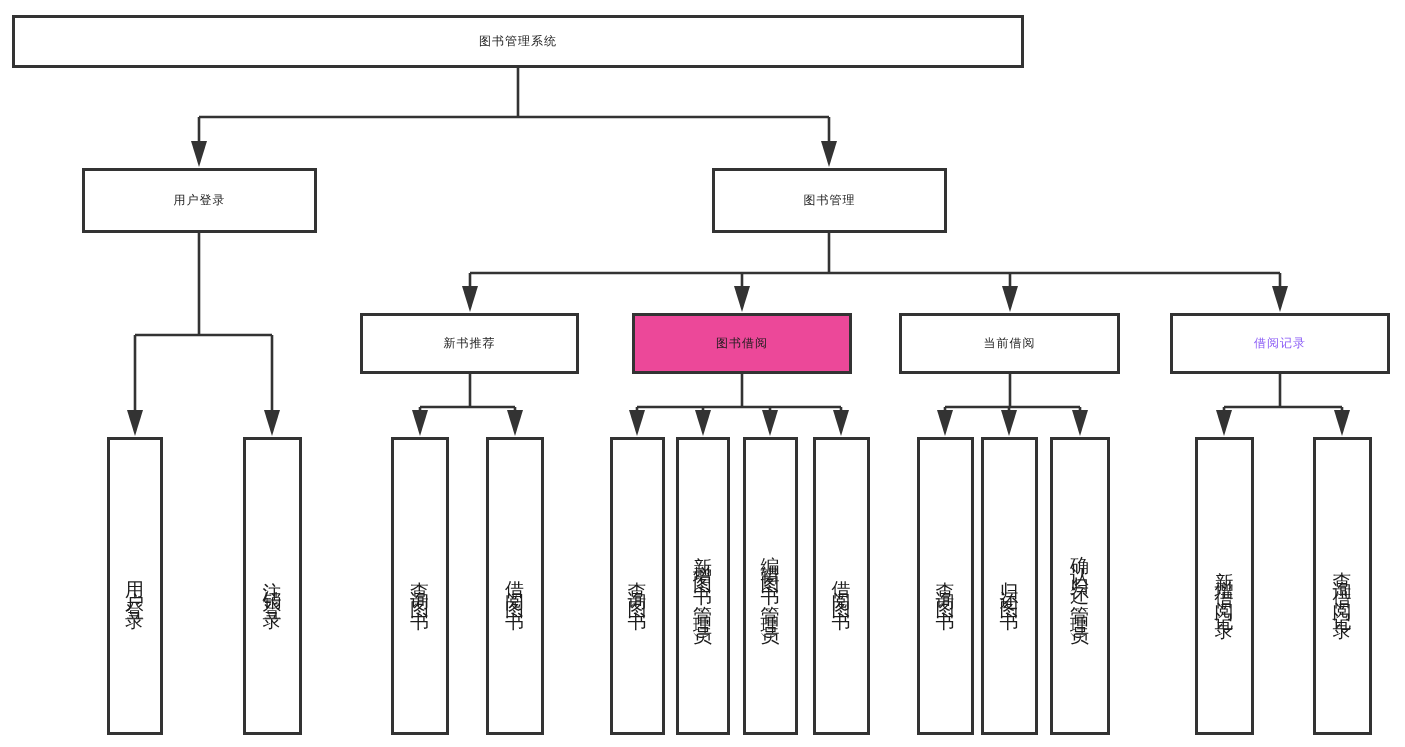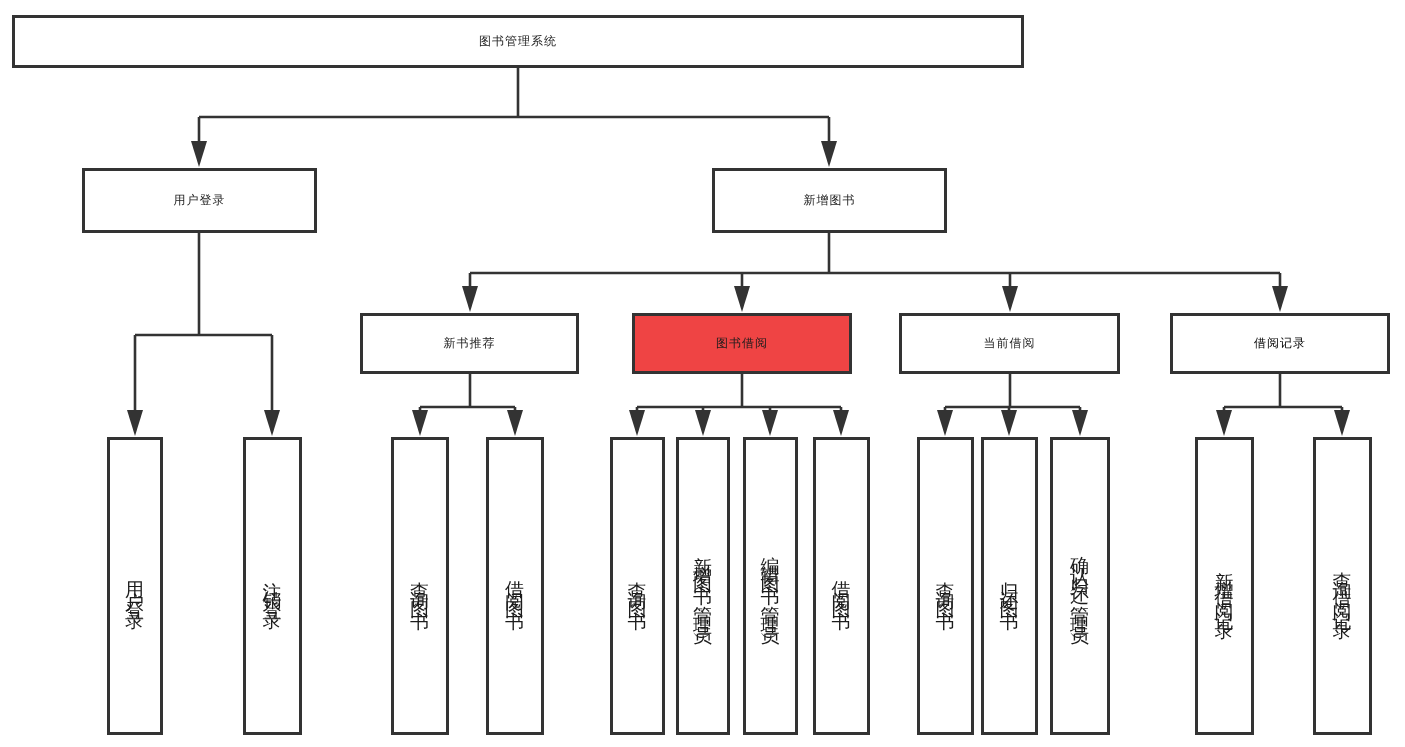--- a/index.html
+++ b/index.html
@@ -110,33 +110,33 @@
       <polygon points="1334,410 1350,410 1342,436" fill="#333333"></polygon>
     </svg>
   <div id="nodes">
       <div class="node h" style="left: 12px; top: 15px; width: 1012px; height: 53px; border-color: rgb(51, 51, 51); background: rgb(255, 255, 255);">
         <span class="label" style="color: rgb(28, 28, 28);">图书管理系统</span>
       </div>
       <div class="node h" style="left: 82px; top: 168px; width: 235px; height: 65px; border-color: rgb(51, 51, 51); background: rgb(255, 255, 255);">
         <span class="label" style="color: rgb(28, 28, 28);">用户登录</span>
       </div>
       <div class="node h" style="left: 712px; top: 168px; width: 235px; height: 65px; border-color: rgb(51, 51, 51); background: rgb(255, 255, 255);">
-        <span class="label" style="color: rgb(28, 28, 28);">新增图书</span>
+        <span class="label" style="color: rgb(28, 28, 28);">图书管理</span>
       </div>
       <div class="node h" style="left: 360px; top: 313px; width: 219px; height: 61px; border-color: rgb(51, 51, 51); background: rgb(255, 255, 255);">
         <span class="label" style="color: rgb(28, 28, 28);">新书推荐</span>
       </div>
-      <div class="node h" style="left: 632px; top: 313px; width: 220px; height: 61px; border-color: rgb(51, 51, 51); background: #ef4444;">
+      <div class="node h" style="left: 632px; top: 313px; width: 220px; height: 61px; border-color: rgb(51, 51, 51); background: #ec4899;">
         <span class="label" style="color: rgb(28, 28, 28);">图书借阅</span>
       </div>
       <div class="node h" style="left: 899px; top: 313px; width: 221px; height: 61px; border-color: rgb(51, 51, 51); background: rgb(255, 255, 255); justify-content: center;">
         <span class="label" style="color: rgb(28, 28, 28);">当前借阅</span>
       </div>
       <div class="node h" style="left: 1170px; top: 313px; width: 220px; height: 61px; border-color: rgb(51, 51, 51); background: rgb(255, 255, 255);">
-        <span class="label" style="color: #000000;">借阅记录</span>
+        <span class="label" style="color: #8b5cf6;">借阅记录</span>
       </div>
       <div class="node v" style="left: 107px; top: 437px; width: 56px; height: 298px; border-color: rgb(51, 51, 51); background: rgb(255, 255, 255);">
         <span class="label" style="color: rgb(28, 28, 28);">用户登录</span>
       </div>
       <div class="node v" style="left: 243px; top: 437px; width: 59px; height: 298px; border-color: rgb(51, 51, 51); background: rgb(255, 255, 255);">
         <span class="label" style="color: rgb(28, 28, 28);">注销登录</span>
       </div>
       <div class="node v" style="left: 391px; top: 437px; width: 58px; height: 298px; border-color: rgb(51, 51, 51); background: rgb(255, 255, 255);">
         <span class="label" style="color: rgb(28, 28, 28);">查询图书</span>
       </div>

